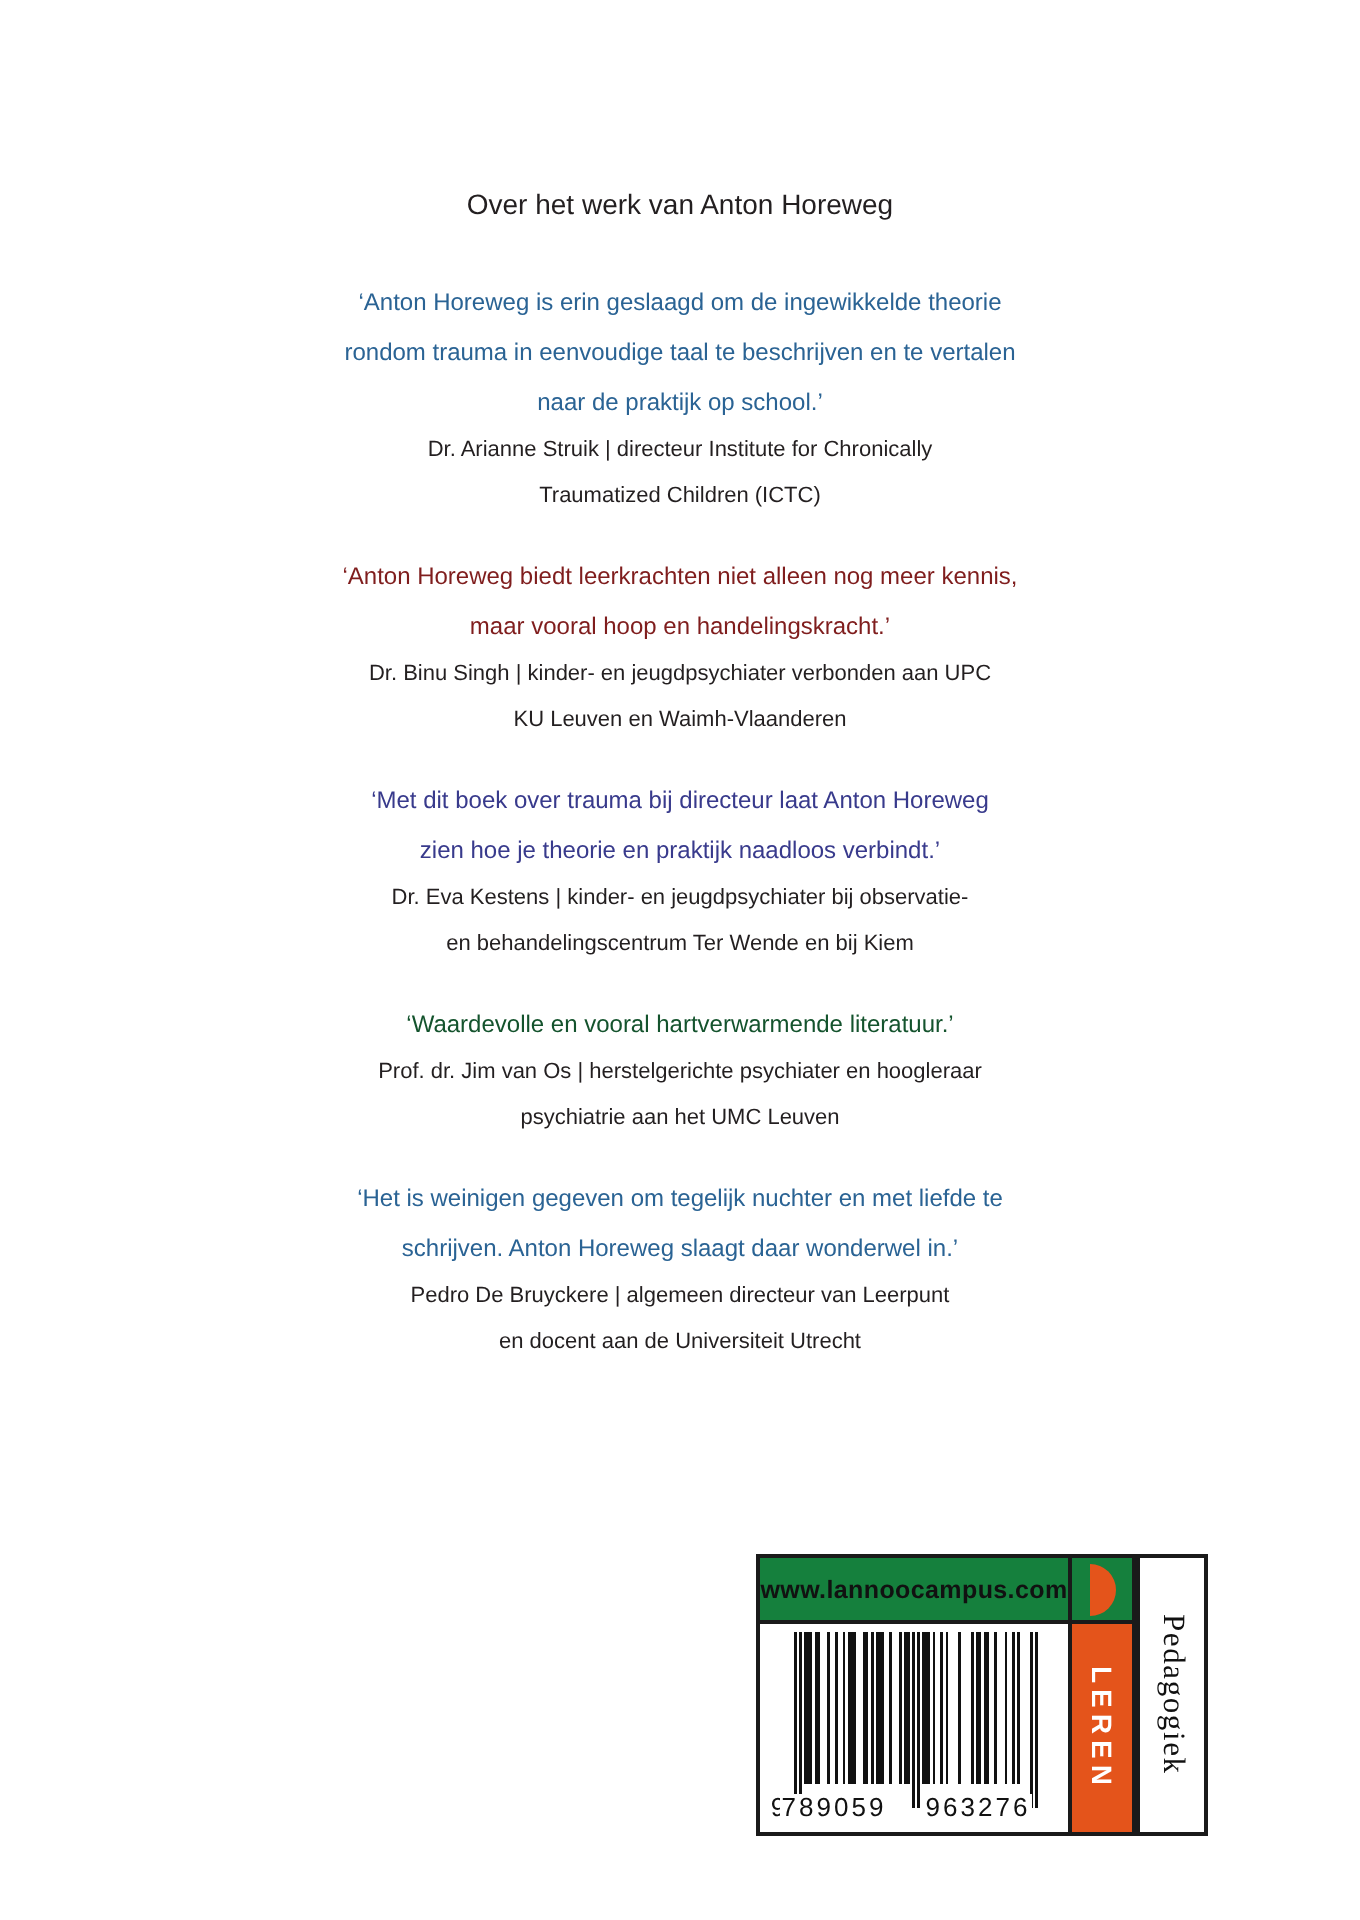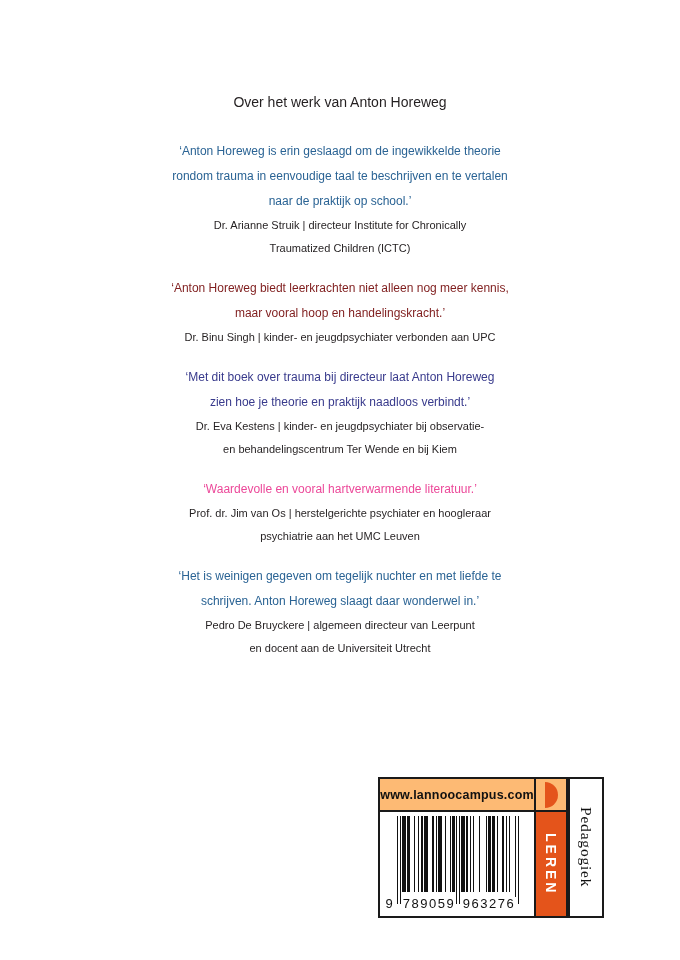--- a/index.html
+++ b/index.html
@@ -40,21 +40,21 @@
   
   .footer-block {
     position: absolute;
     left: 378px; top: 777px;
     display: flex;
     align-items: flex-start;
   }
   .main-box {
     width: 190px; height: 141px;
     border: 2px solid #1a1a1a;
-    background: #fdba74;
+    background: #15803d;
     display: grid;
     grid-template-columns: 156px 30px;
     grid-template-rows: 33px 1fr;
   }
   .url-cell {
     border-right: 2px solid #1a1a1a;
     border-bottom: 2px solid #1a1a1a;
     display: flex; align-items: center; justify-content: center;
     font-size: 12.5px;
     font-weight: bold;
@@ -82,21 +82,21 @@
     position: absolute;
     bottom: 5px;
     font-size: 13px;
     letter-spacing: 1.5px;
     background: #fff;
     text-align: center;
     color: #111;
     line-height: 14px;
   }
   .isbn-g1 { left: 3px; width: 12px; letter-spacing: 0; }
-  .isbn-g2 { left: 22px; width: 54px; }
+  .isbn-g2 { left: 10px; width: 54px; }
   .isbn-g3 { left: 82px; width: 54px; }
   .imprint-cell {
     display: flex; align-items: center; justify-content: center;
   }
   .imprint-label {
     writing-mode: vertical-rl;
     color: #ffffff;
     font-size: 14px;
     font-weight: bold;
     letter-spacing: 3px;
@@ -133,36 +133,37 @@
       </div>
   </section>
 
   <section class="testimonial">
     <div class="quote" style="color: #7f1d1d;">
         <div>‘Anton Horeweg biedt leerkrachten niet alleen nog meer kennis,</div>
         <div>maar vooral hoop en handelingskracht.’</div>
       </div>
     <div class="attribution">
         <div>Dr. Binu Singh | kinder- en jeugdpsychiater verbonden aan UPC</div>
+        <div>KU Leuven en Waimh-Vlaanderen</div>
       </div>
   </section>
 
   <section class="testimonial">
     <div class="quote" style="color: rgb(56, 58, 140);">
         <div>‘Met dit boek over trauma bij directeur laat Anton Horeweg</div>
         <div>zien hoe je theorie en praktijk naadloos verbindt.’</div>
       </div>
     <div class="attribution">
         <div>Dr. Eva Kestens | kinder- en jeugdpsychiater bij observatie-</div>
         <div>en behandelingscentrum Ter Wende en bij Kiem</div>
       </div>
   </section>
 
   <section class="testimonial">
-    <div class="quote" style="color: #ec4899; text-align: center;">
+    <div class="quote" style="color: #14532d; text-align: center;">
         <div>‘Waardevolle en vooral hartverwarmende literatuur.’</div>
       </div>
     <div class="attribution">
         <div>Prof. dr. Jim van Os | herstelgerichte psychiater en hoogleraar</div>
         <div>psychiatrie aan het UMC Leuven</div>
       </div>
   </section>
 
   <section class="testimonial">
     <div class="quote" style="color: rgb(42, 99, 148);">

